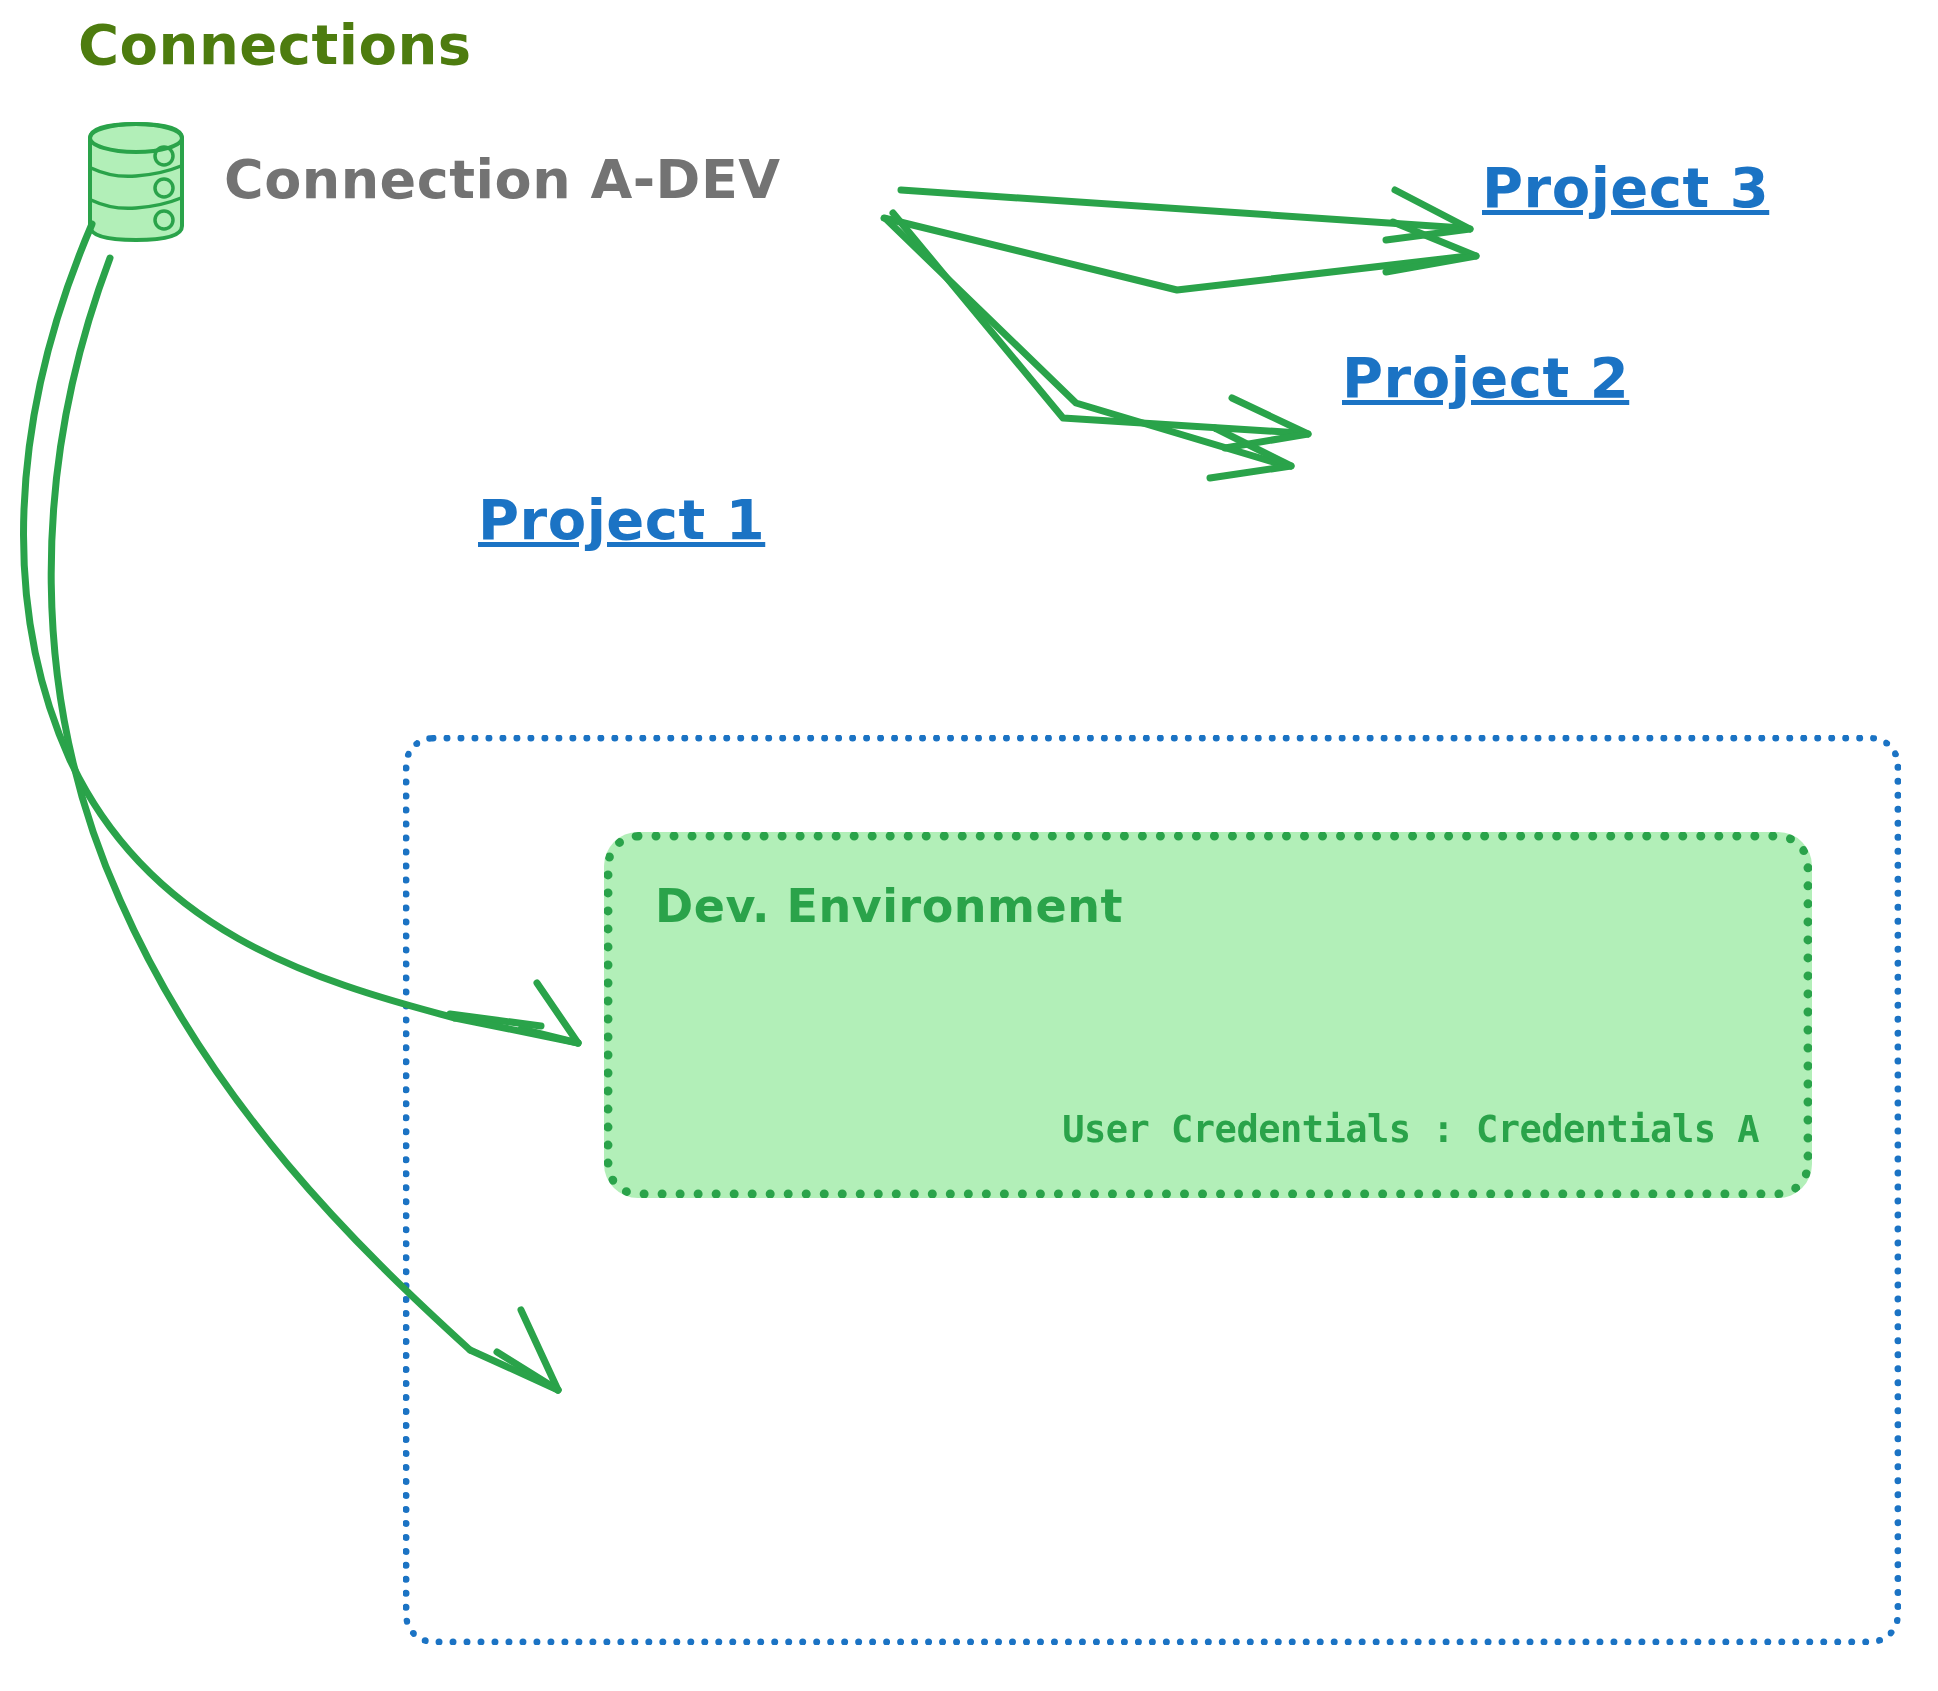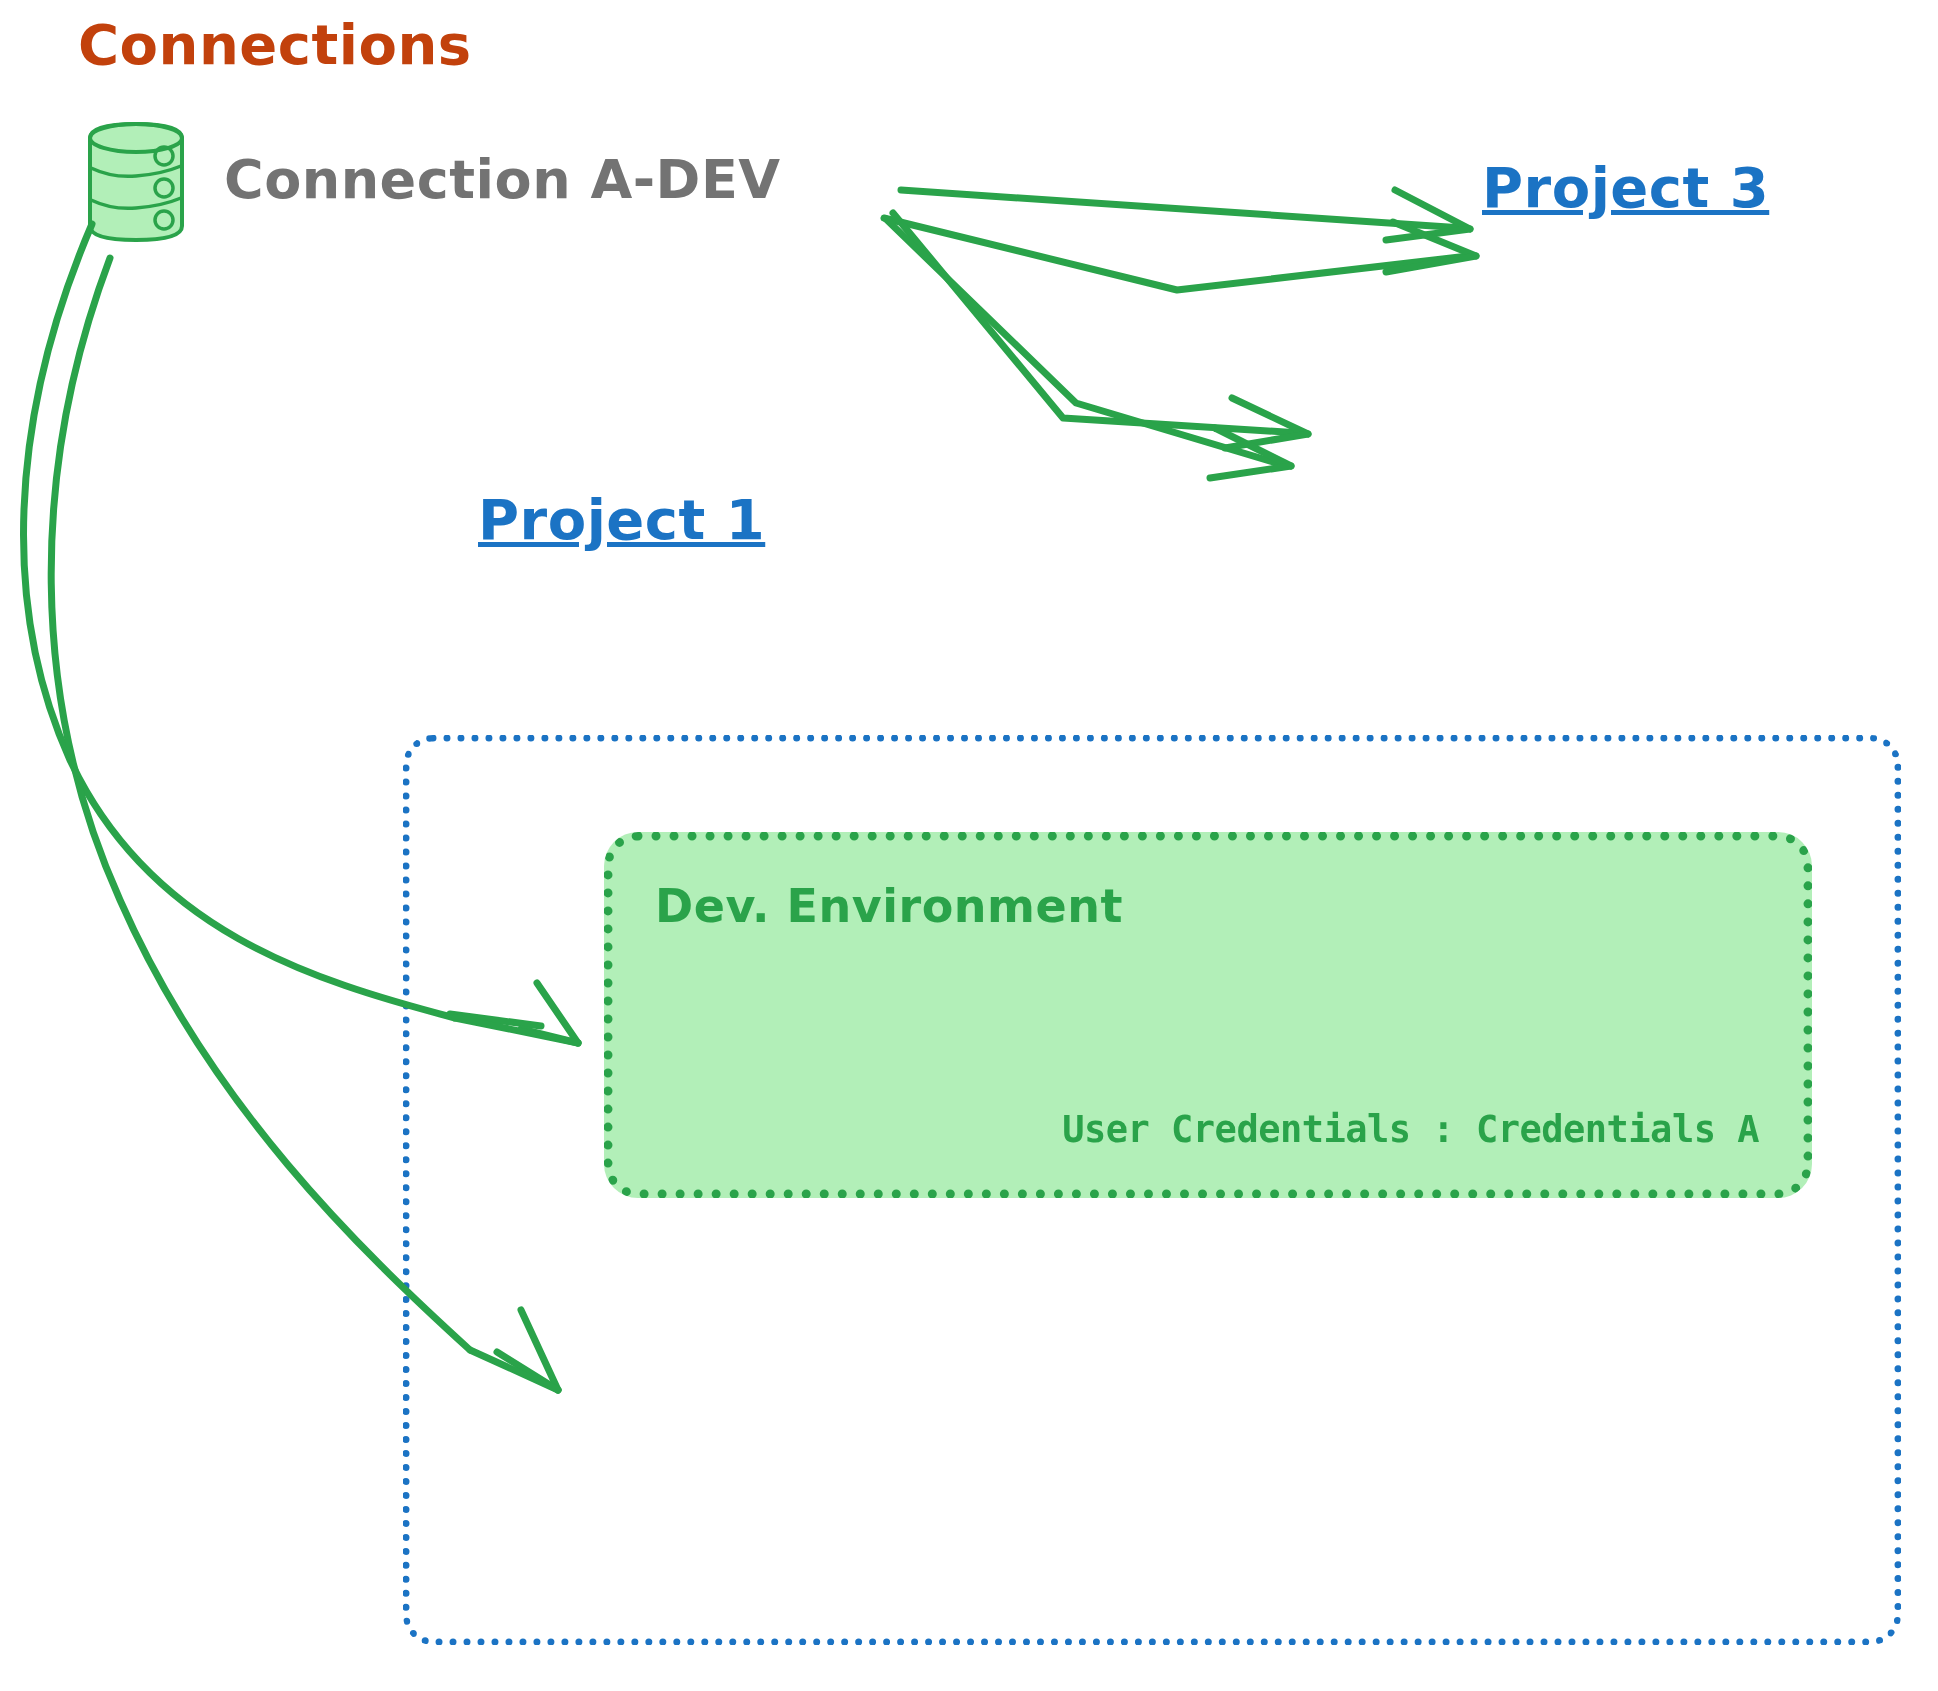--- a/index.html
+++ b/index.html
@@ -27,21 +27,21 @@
     font-family: "DejaVu Sans Mono", monospace;
     font-weight: 700;
     white-space: pre;
   }
 
   #title-connections {
     position: absolute;
     left: 78px;
     top: 12px;
     font-size: 56px;
-    color: #c2410c;
+    color: #4d7c0f;
     text-align: right;
   }
 
   #conn-a-dev-label {
     position: absolute;
     left: 224px;
     top: 148px;
     font-size: 54px;
     color: #737373;
   }
@@ -152,20 +152,21 @@
       <circle cx="82" cy="36" r="9" fill="none" stroke="#2aa34a" stroke-width="3.5"></circle>
       <circle cx="82" cy="68" r="9" fill="none" stroke="#2aa34a" stroke-width="3.5"></circle>
       <circle cx="82" cy="100" r="9" fill="none" stroke="#2aa34a" stroke-width="3.5"></circle>
     </svg>
   </div>
 
   <div id="conn-a-dev-label" class="hand">Connection A-DEV</div>
 
   <div id="project3-label" class="project-label hand">Project 3</div>
 
+  <div id="project2-label" class="project-label hand">Project 2</div>
 
   <div id="project1-label" class="project-label hand">Project 1</div>
 
   <div id="project1-box"></div>
 
   <div id="dev-env-box" class="env-box">
     <div id="dev-env-title" class="env-title hand">Dev. Environment</div>
     <div id="dev-env-lines" class="env-lines">
       <div class="mono mono-line dev-cred">User Credentials : Credentials A</div>
     </div>

